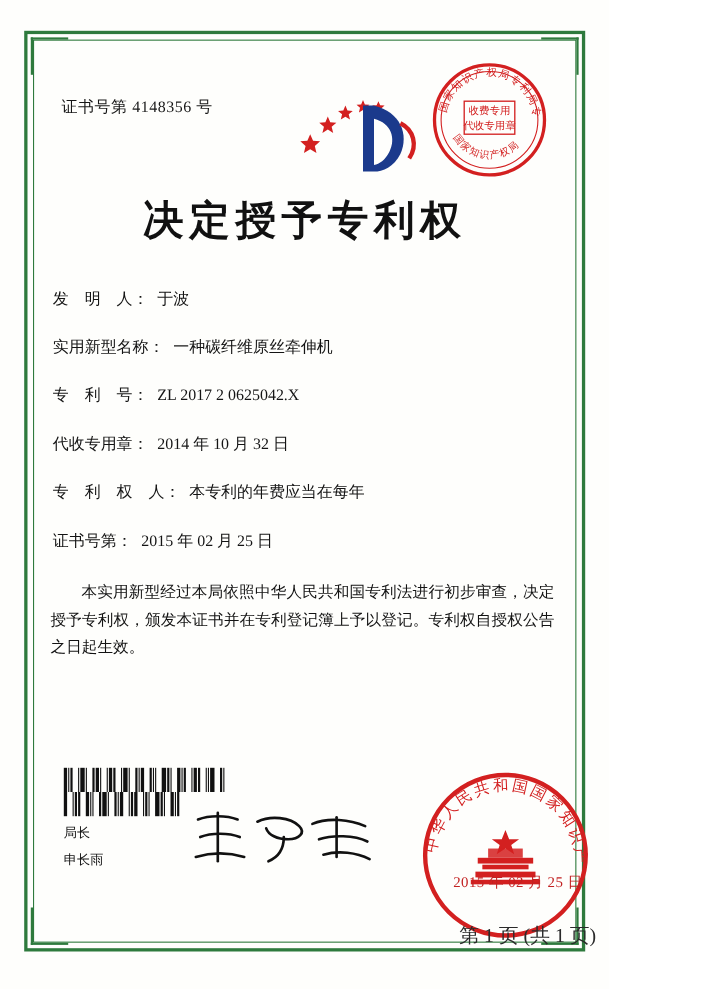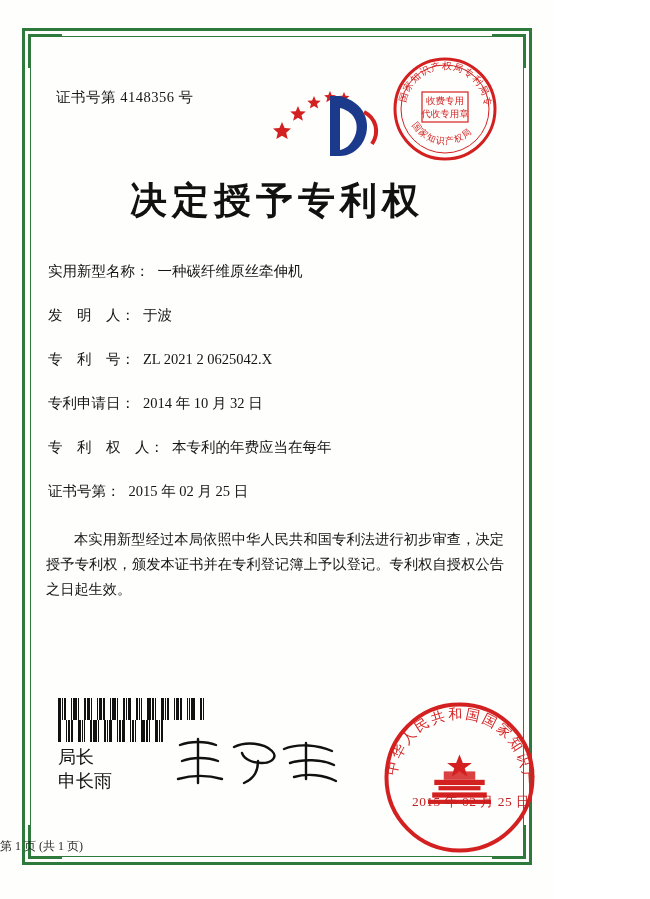--- a/index.html
+++ b/index.html
@@ -155,21 +155,21 @@
     height: 100%;
     margin-right: 1px;
     vertical-align: top;
   }
 
   
   .sign-label {
     position: absolute;
     left: 58px;
     top: 745px;
-    font-size: 18px;
+    font-size: 12px;
     line-height: 24px;
     color: #131313;
   }
   .signature {
     position: absolute;
     left: 172px;
     top: 733px;
     width: 175px;
     height: 58px;
   }
@@ -189,22 +189,22 @@
     color: #c22121;
     letter-spacing: 0.4px;
     white-space: nowrap;
   }
 
   .page-footer {
     position: absolute;
     left: 0;
     right: 12px;
     top: 838px;
-    text-align: left;
-    font-size: 12px;
+    text-align: right;
+    font-size: 18px;
     color: #2a2a2a;
   }
 
   .sr-only {
     position: absolute;
     width: 1px; height: 1px;
     overflow: hidden; clip: rect(0 0 0 0);
   }
 </style>
 </head>
@@ -253,33 +253,33 @@
       <text x="53" y="48" font-size="9.5" fill="#d32020" text-anchor="middle" font-family="DejaVu Sans, sans-serif">收费专用</text>
       <text x="53" y="61" font-size="9.5" fill="#d32020" text-anchor="middle" font-family="DejaVu Sans, sans-serif">代收专用章</text>
     </svg>
     <span class="sr-only">专利局专利审查收费专用章</span>
   </div>
 
   <div class="doc-title">决定授予专利权</div>
 
   <div class="fields">
     <div class="field-row">
+      <span class="field-label">发　明　人：</span>
+      <span class="field-value">于波</span>
+    </div>
+    <div class="field-row">
       <span class="field-label">实用新型名称：</span>
       <span class="field-value">一种碳纤维原丝牵伸机</span>
     </div>
     <div class="field-row">
-      <span class="field-label">发　明　人：</span>
-      <span class="field-value">于波</span>
-    </div>
-    <div class="field-row">
       <span class="field-label">专　利　号：</span>
-      <span class="field-value">ZL 2021 2 0625042.X</span>
-    </div>
-    <div class="field-row">
-      <span class="field-label">专利申请日：</span>
+      <span class="field-value">ZL 2017 2 0625042.X</span>
+    </div>
+    <div class="field-row">
+      <span class="field-label">代收专用章：</span>
       <span class="field-value">2014 年 10 月 32 日</span>
     </div>
     <div class="field-row">
       <span class="field-label">专　利　权　人：</span>
       <span class="field-value">本专利的年费应当在每年</span>
     </div>
     <div class="field-row">
       <span class="field-label">证书号第：</span>
       <span class="field-value">2015 年 02 月 25 日</span>
     </div>

